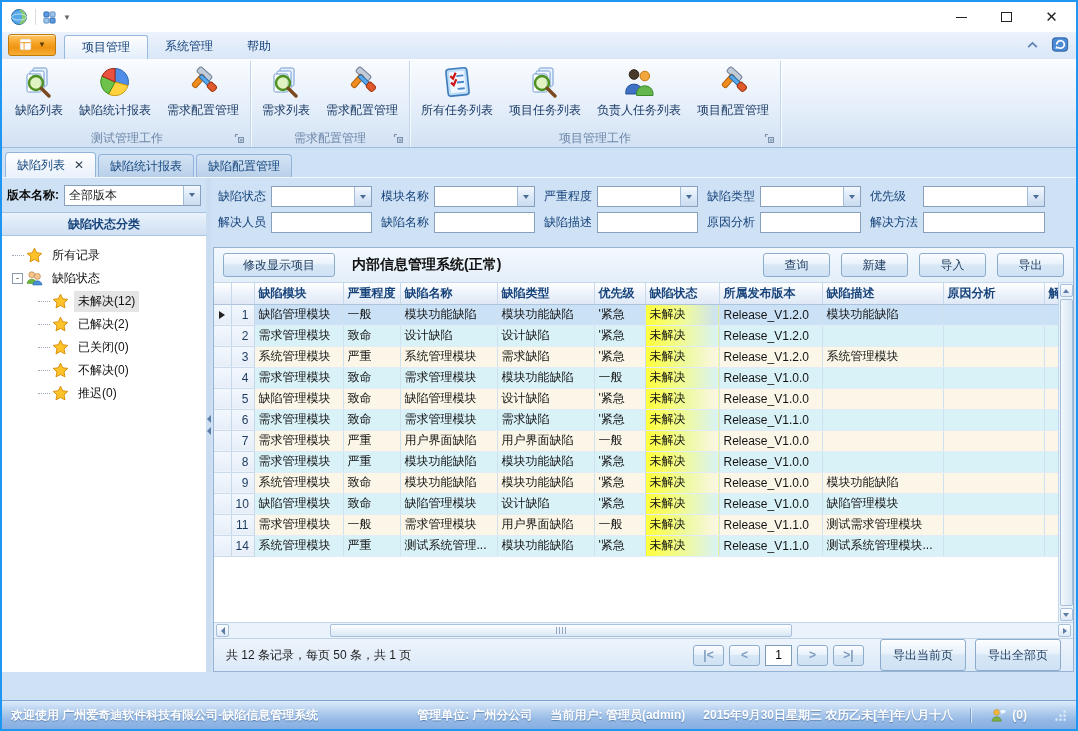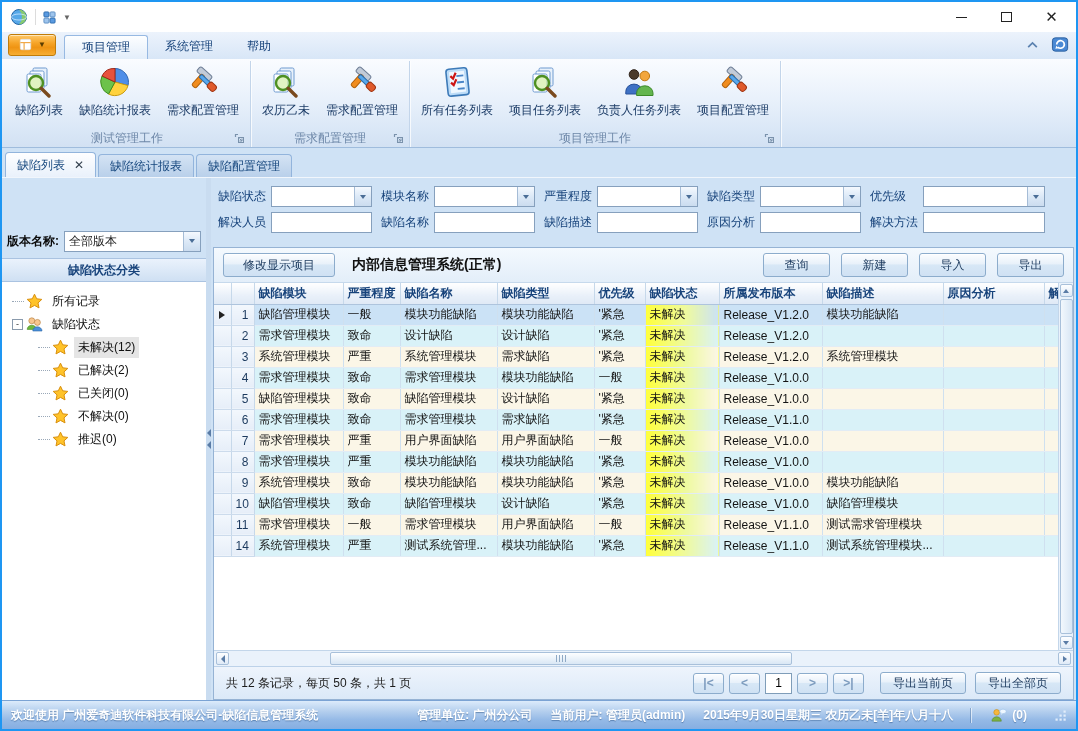--- a/index.html
+++ b/index.html
@@ -43,21 +43,21 @@
 
 .workspace{flex:1;display:flex;flex-direction:column;background:#cfe2f5;padding-top:5px;min-height:0;}
 .doc-tabs{height:25px;display:flex;align-items:flex-end;padding-left:3px;gap:2px;flex:0 0 auto;border-bottom:1px solid rgba(255,255,255,.7);}
 .dtab{height:23px;line-height:21px;padding:0 11px;color:#16477e;background:linear-gradient(#d4e3f4,#b9d0ea);border:1px solid #92b4dc;border-bottom:none;border-radius:4px 4px 0 0;display:flex;align-items:center;gap:9px;}
 .dtab.active{background:linear-gradient(#fefeff,#e9f1fb);height:25px;}
 .dtab-close{color:#33404e;font-weight:bold;}
 .work-main{flex:1;display:flex;min-height:0;}
 
 
 .sidebar{width:204px;flex:0 0 auto;display:flex;flex-direction:column;background:#cfe2f5;min-height:0;}
-.version-row{height:34px;display:flex;align-items:center;padding:0 5px;gap:5px;flex:0 0 auto;margin-top:46px;}
+.version-row{height:34px;display:flex;align-items:center;padding:0 5px;gap:5px;flex:0 0 auto;}
 .version-label{font-weight:bold;color:#0a0a0a;white-space:nowrap;}
 .combo{height:21px;background:#fff;border:1px solid #86a0bd;display:flex;align-items:center;flex:1;min-width:0;}
 .combo-val{flex:1;padding-left:4px;overflow:hidden;white-space:nowrap;}
 .combo-btn{width:17px;height:100%;border-left:1px solid #a5bcd6;background:linear-gradient(#f5f9fe,#dce9f7 50%,#cbdcef);display:flex;align-items:center;justify-content:center;flex:0 0 auto;}
 .tri{width:0;height:0;border-left:3.5px solid transparent;border-right:3.5px solid transparent;border-top:4px solid #4a6d96;display:block;}
 .side-header{height:24px;line-height:23px;text-align:center;font-weight:bold;color:#17437b;background:linear-gradient(#eaf2fc,#cfe0f3);border-top:1px solid #aac3e1;border-bottom:1px solid #aac3e1;flex:0 0 auto;}
 .tree{flex:1;background:#fff;padding-top:8px;overflow:hidden;}
 .titem{height:23px;display:flex;align-items:center;}
 .titem.lvl1{padding-left:10px;}
 .titem.lvl2{padding-left:36px;}
@@ -122,25 +122,25 @@
 .htrack{flex:1;position:relative;height:13px;}
 .hthumb{position:absolute;left:12%;width:56%;top:0;height:13px;background:linear-gradient(#fdfeff,#d9e7f5);border:1px solid #a8c0da;border-radius:2px;display:flex;align-items:center;justify-content:center;}
 .hgrip{display:flex;gap:2px;}
 .hgrip i{display:block;width:1px;height:7px;background:#8fa9c5;}
 
 .footer-row{height:33px;flex:0 0 auto;background:linear-gradient(#eef4fc,#dbe9f8);border-top:1px solid #bdd2e9;display:flex;align-items:center;padding:0 12px;color:#1c1c1c;}
 .pager{margin-left:auto;display:flex;align-items:center;gap:5px;}
 .pgbtn{width:31px;height:21px;padding:0;color:#7d9cbe;font-weight:bold;}
 .pginput{width:27px;height:21px;border:1px solid #7f9db9;text-align:center;font:inherit;background:#fff;}
 .export-btns{display:flex;gap:9px;margin-left:16px;}
-.export-btns .btn{height:22px;padding:0 12px;}
+.export-btns .btn{height:32px;padding:0 12px;}
 
 
 .statusbar{height:29px;flex:0 0 auto;background:linear-gradient(#dcebfb,#b6d0ee 35%,#94b9e6 68%,#86aee1);border-top:1px solid #7ba3d4;
-  display:flex;align-items:center;padding:0 9px;color:#fff;font-weight:bold;text-shadow:0 1px 1px rgba(20,60,110,.45);}
+  display:flex;align-items:center;padding:0 9px;color:#fff;font-weight:bold;text-shadow:0 1px 1px rgba(20,60,110,.45);margin-top:28px;}
 .sb-spacer{flex:1;}
 .sb-right{display:flex;align-items:center;gap:18px;}
 .sb-sep{width:1px;height:15px;background:rgba(255,255,255,.6);box-shadow:-1px 0 0 rgba(70,110,160,.45);}
 .sb-msg{display:flex;align-items:center;gap:5px;}
 .sb-grip{margin-left:10px;align-self:flex-end;margin-bottom:2px;}
 </style>
 </head>
 <body>
 
 <div class="window">
@@ -266,21 +266,21 @@
           <div class="ritem">
             <span class="icon">
               <svg viewBox="0 0 32 32">
                 <rect x="10" y="2" width="14" height="18" rx="1.5" fill="#e8f1fb" stroke="#6f9bd0"></rect>
                 <rect x="7" y="5" width="14" height="18" rx="1.5" fill="#f6fafe" stroke="#6f9bd0"></rect>
                 <rect x="4" y="8" width="14" height="18" rx="1.5" fill="#ffffff" stroke="#6f9bd0"></rect>
                 <circle cx="13" cy="17" r="7" fill="#cdeb9a" fill-opacity="0.6" stroke="#4e9022" stroke-width="2.4"></circle>
                 <line x1="18.2" y1="22.2" x2="26" y2="30" stroke="#7a4a1e" stroke-width="3.4" stroke-linecap="round"></line>
               </svg>
             </span>
-            <span class="ritem-label">农历乙未</span>
+            <span class="ritem-label">需求列表</span>
           </div>
           <div class="ritem">
             <span class="icon">
               <svg viewBox="0 0 32 32">
                 <g transform="rotate(42 13 13)">
                   <rect x="5" y="3" width="16" height="6.5" rx="2" fill="#c2cbd8" stroke="#6e7e95"></rect>
                   <rect x="10.5" y="8" width="5.5" height="15" rx="2" fill="#f08c1e" stroke="#b05f08"></rect>
                 </g>
                 <g transform="rotate(-46 22 18)">
                   <rect x="20" y="6" width="4" height="13" rx="1.2" fill="#58a8ec" stroke="#2b6cab"></rect>

